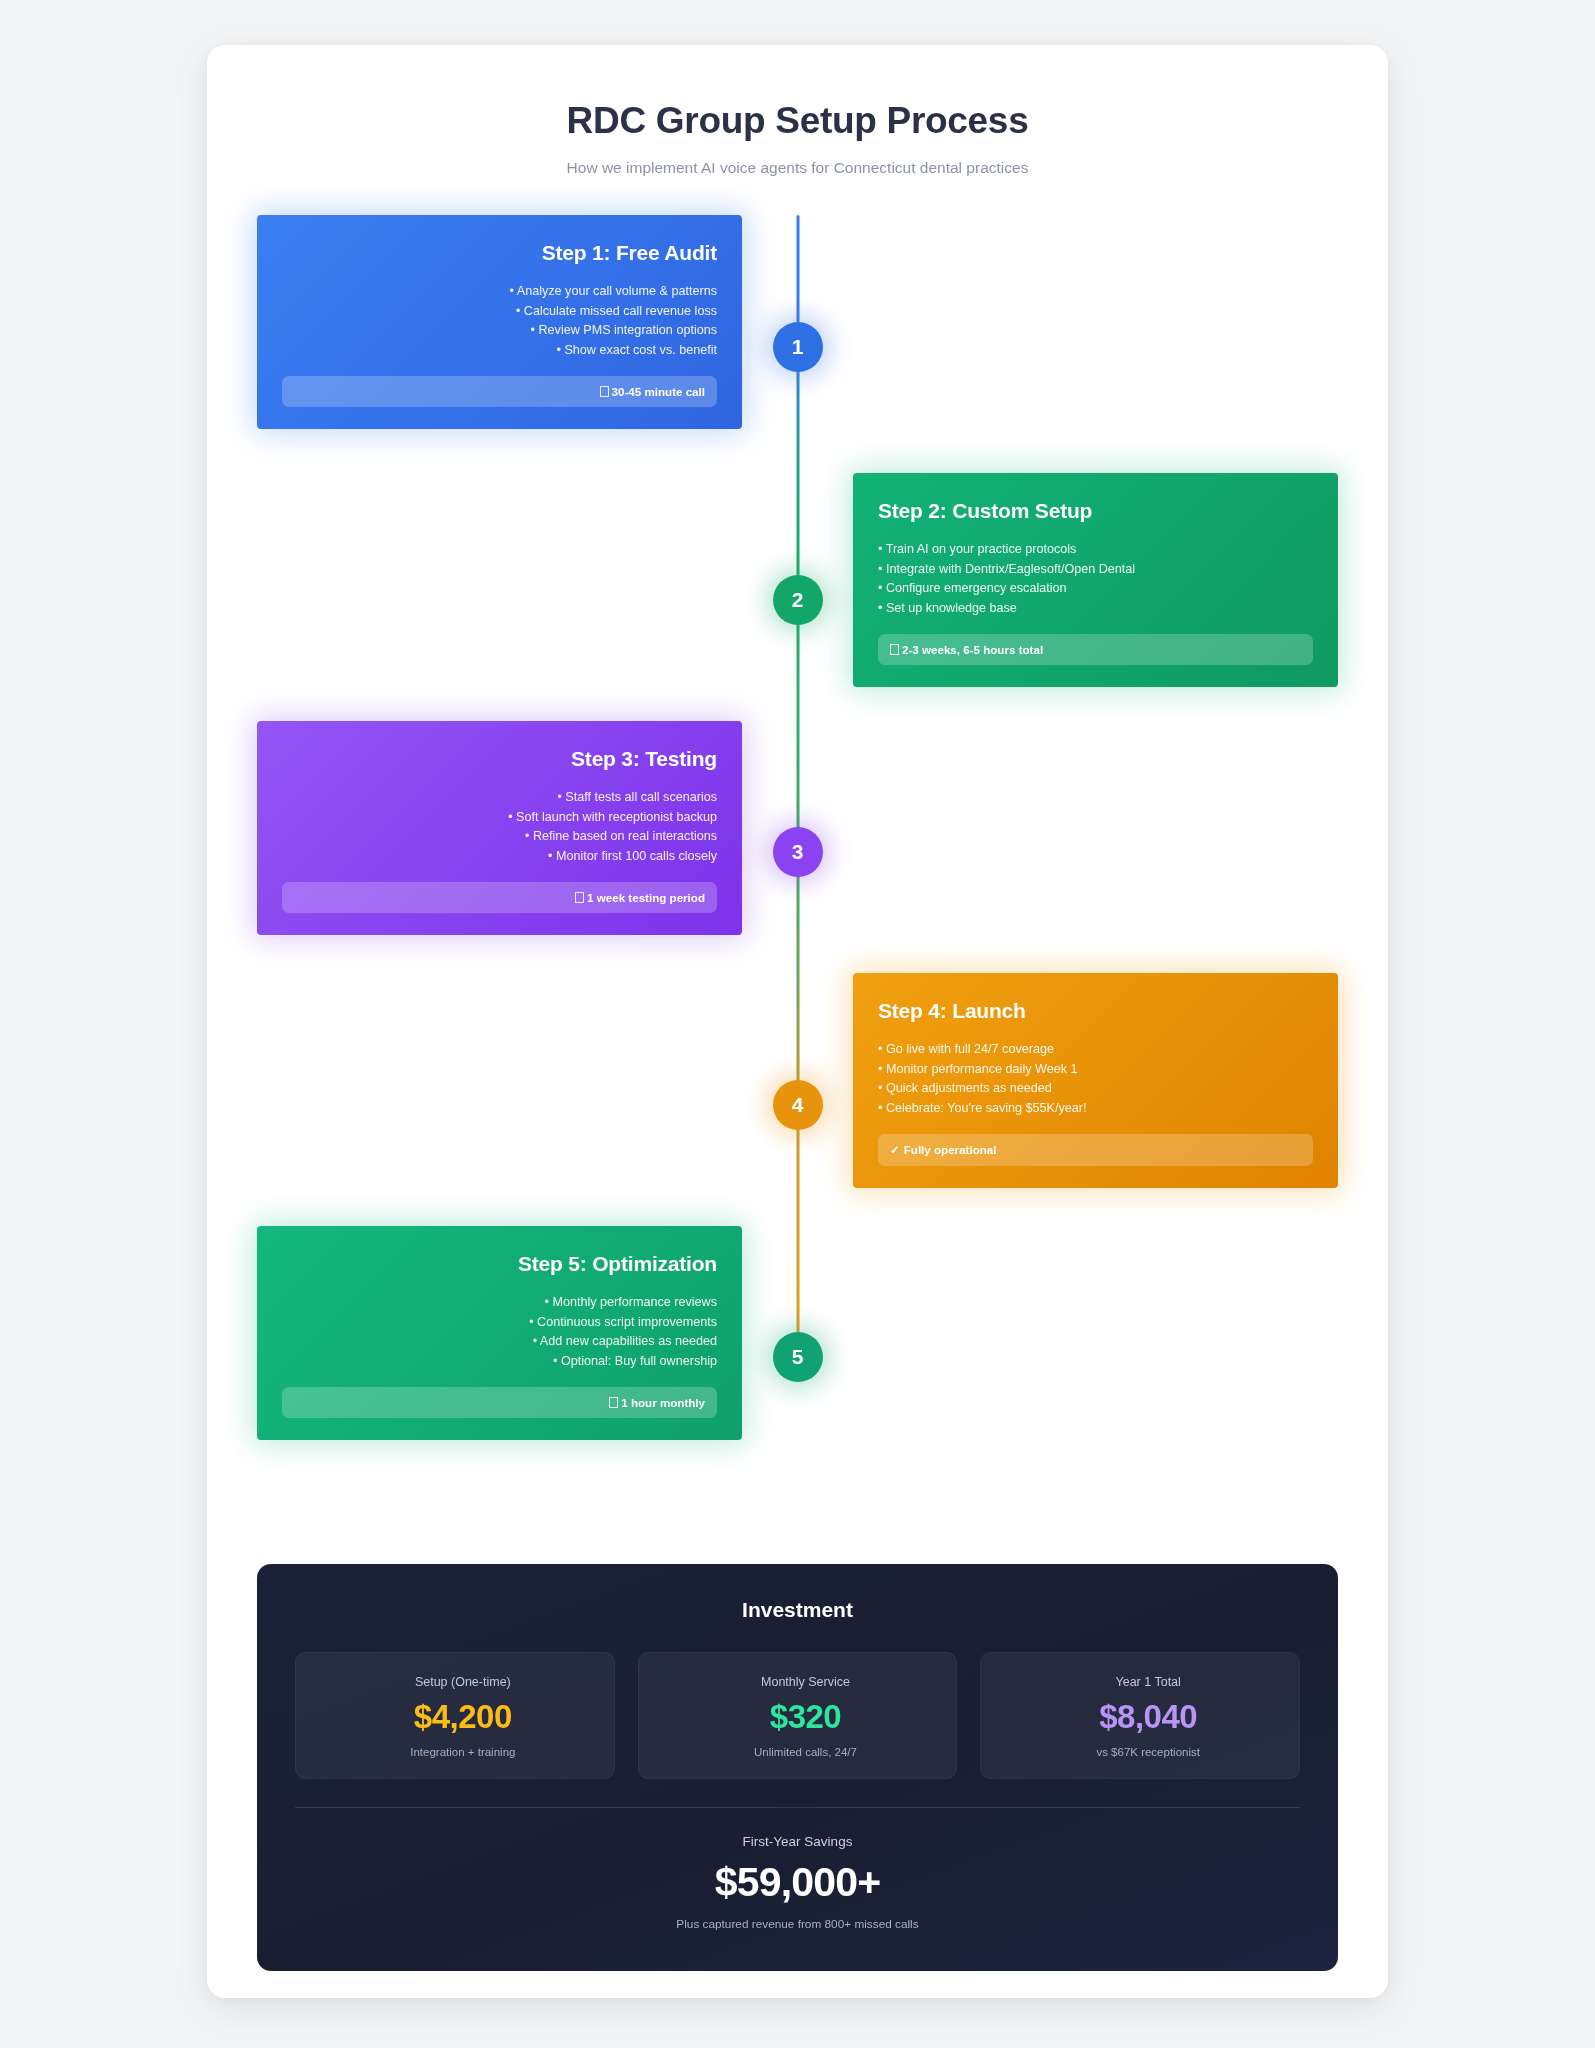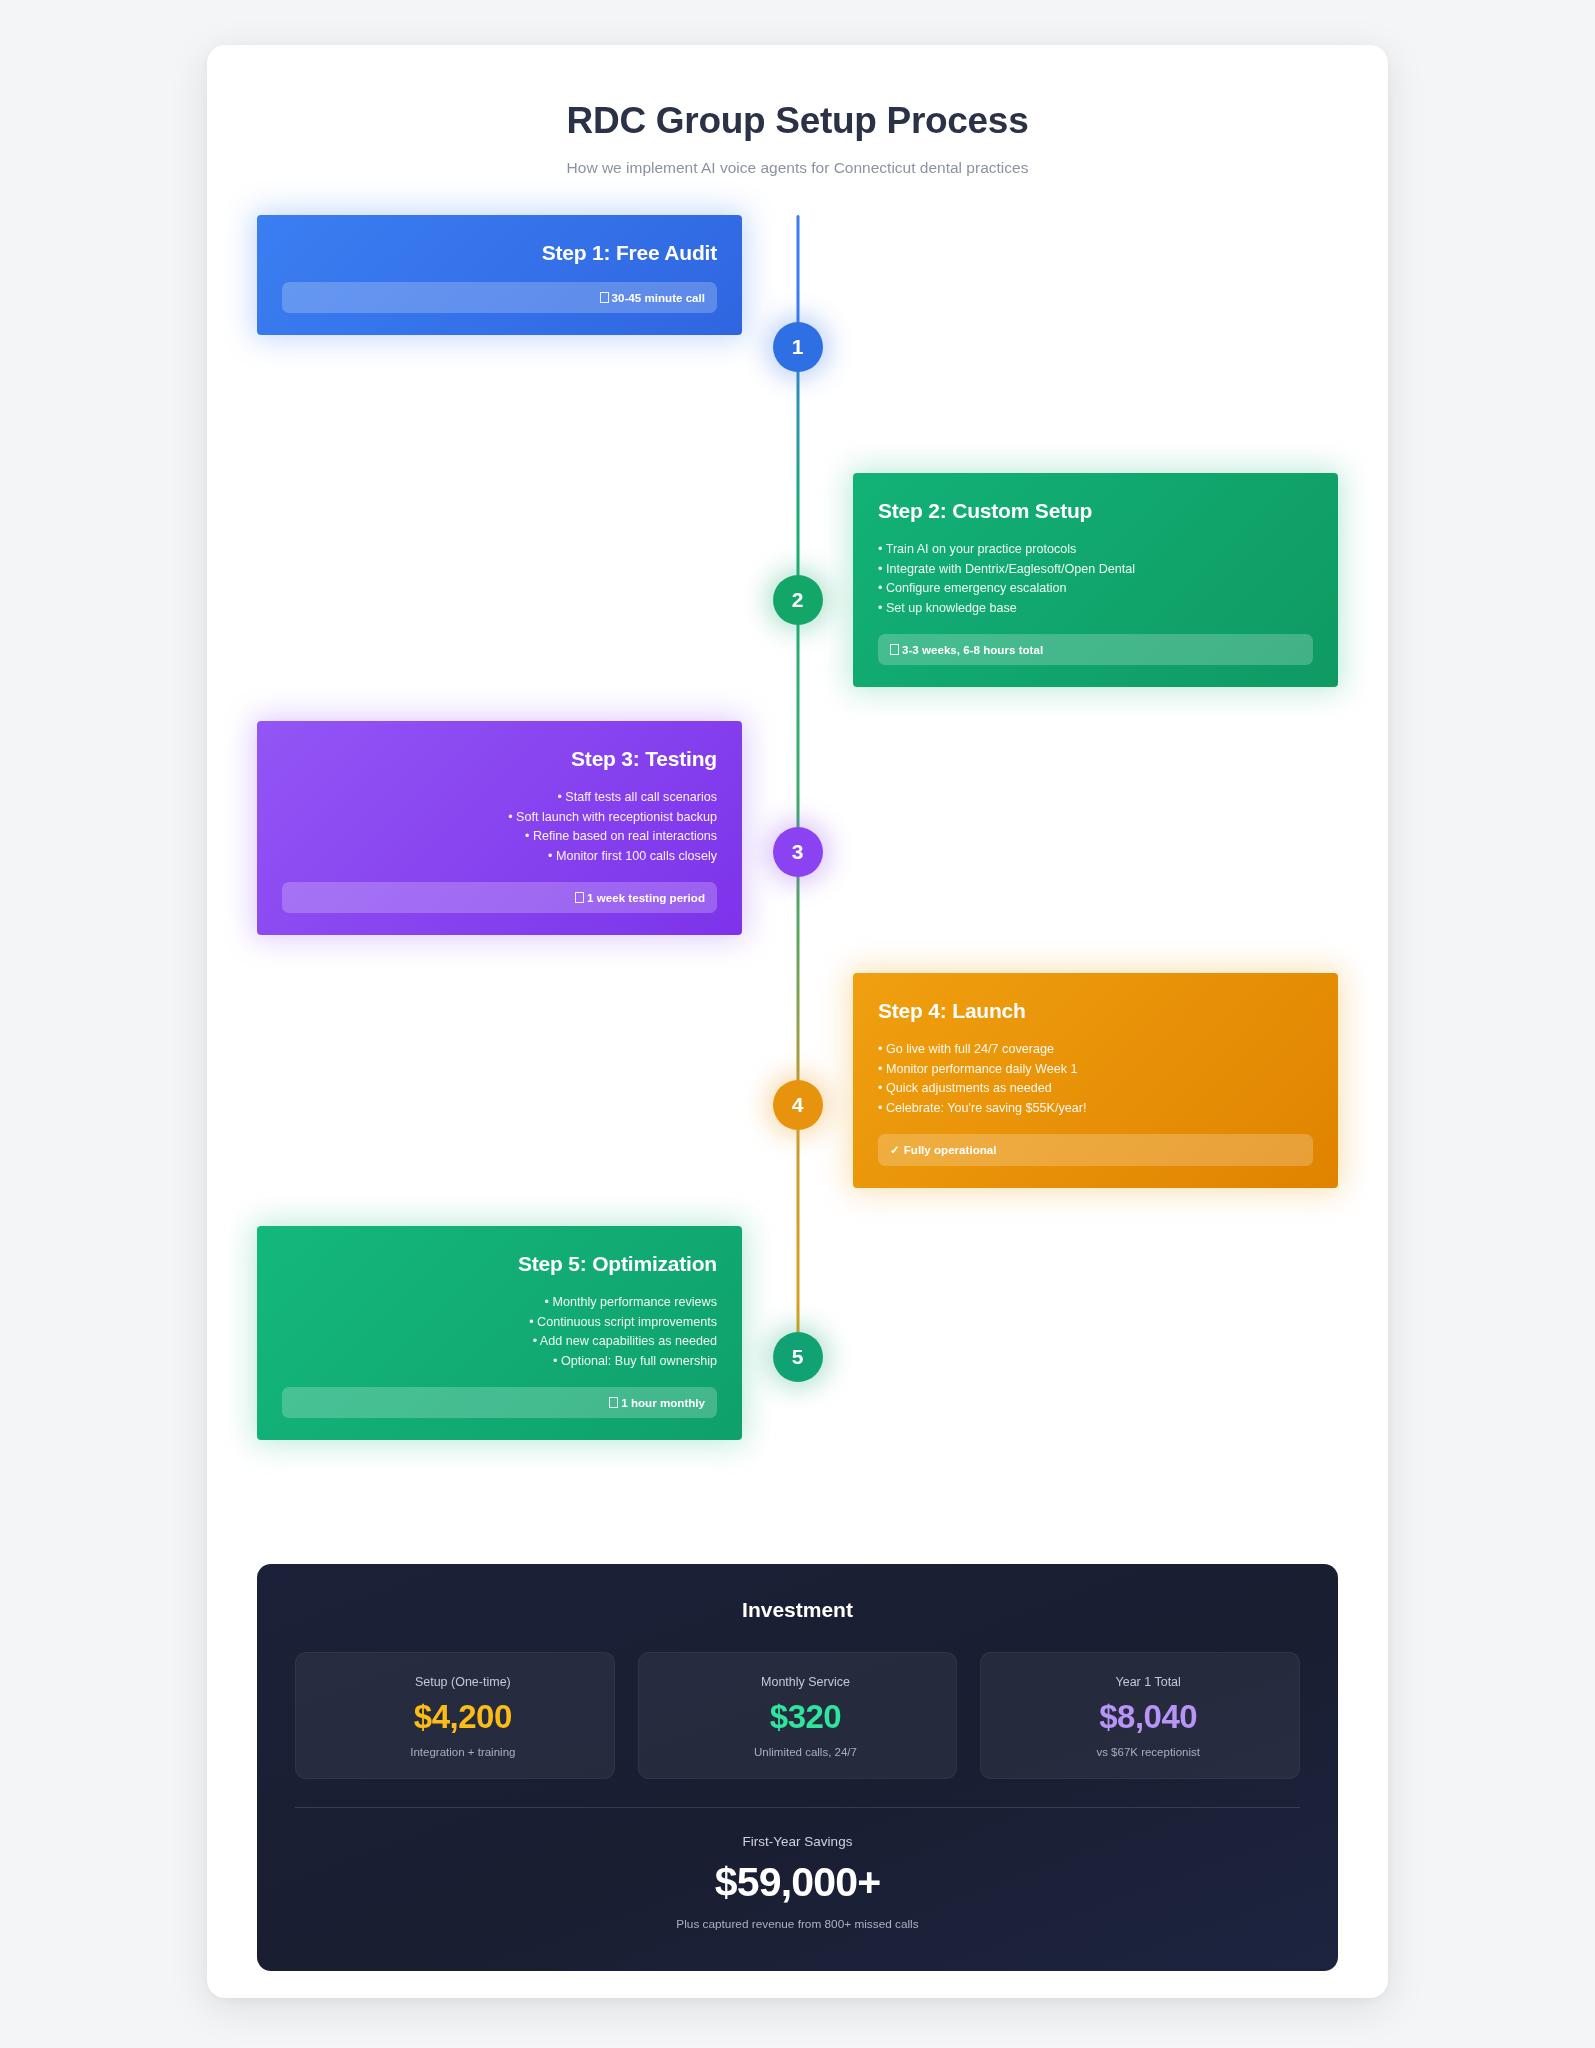--- a/index.html
+++ b/index.html
@@ -196,35 +196,41 @@
     <div class="timeline-line"></div>
 
     <div class="node n1">1</div>
     <div class="node n2">2</div>
     <div class="node n3">3</div>
     <div class="node n4">4</div>
     <div class="node n5">5</div>
 
     <div class="card left c1">
       <div class="card-title">Step 1: Free Audit</div>
+      <ul class="card-list">
+        <li>• Analyze your call volume &amp; patterns</li>
+        <li>• Calculate missed call revenue loss</li>
+        <li>• Review PMS integration options</li>
+        <li>• Show exact cost vs. benefit</li>
+      </ul>
       <div class="card-badge">
         <span class="tofu"></span><span>30-45 minute call</span>
       </div>
     </div>
 
     <div class="card right c2">
       <div class="card-title">Step 2: Custom Setup</div>
       <ul class="card-list">
         <li>• Train AI on your practice protocols</li>
         <li>• Integrate with Dentrix/Eaglesoft/Open Dental</li>
         <li>• Configure emergency escalation</li>
         <li>• Set up knowledge base</li>
       </ul>
       <div class="card-badge">
-        <span class="tofu"></span><span>3-3 weeks, 6-8 hours total</span>
+        <span class="tofu"></span><span>2-3 weeks, 6-5 hours total</span>
       </div>
     </div>
 
     <div class="card left c3">
       <div class="card-title">Step 3: Testing</div>
       <ul class="card-list">
         <li>• Staff tests all call scenarios</li>
         <li>• Soft launch with receptionist backup</li>
         <li>• Refine based on real interactions</li>
         <li>• Monitor first 100 calls closely</li>

